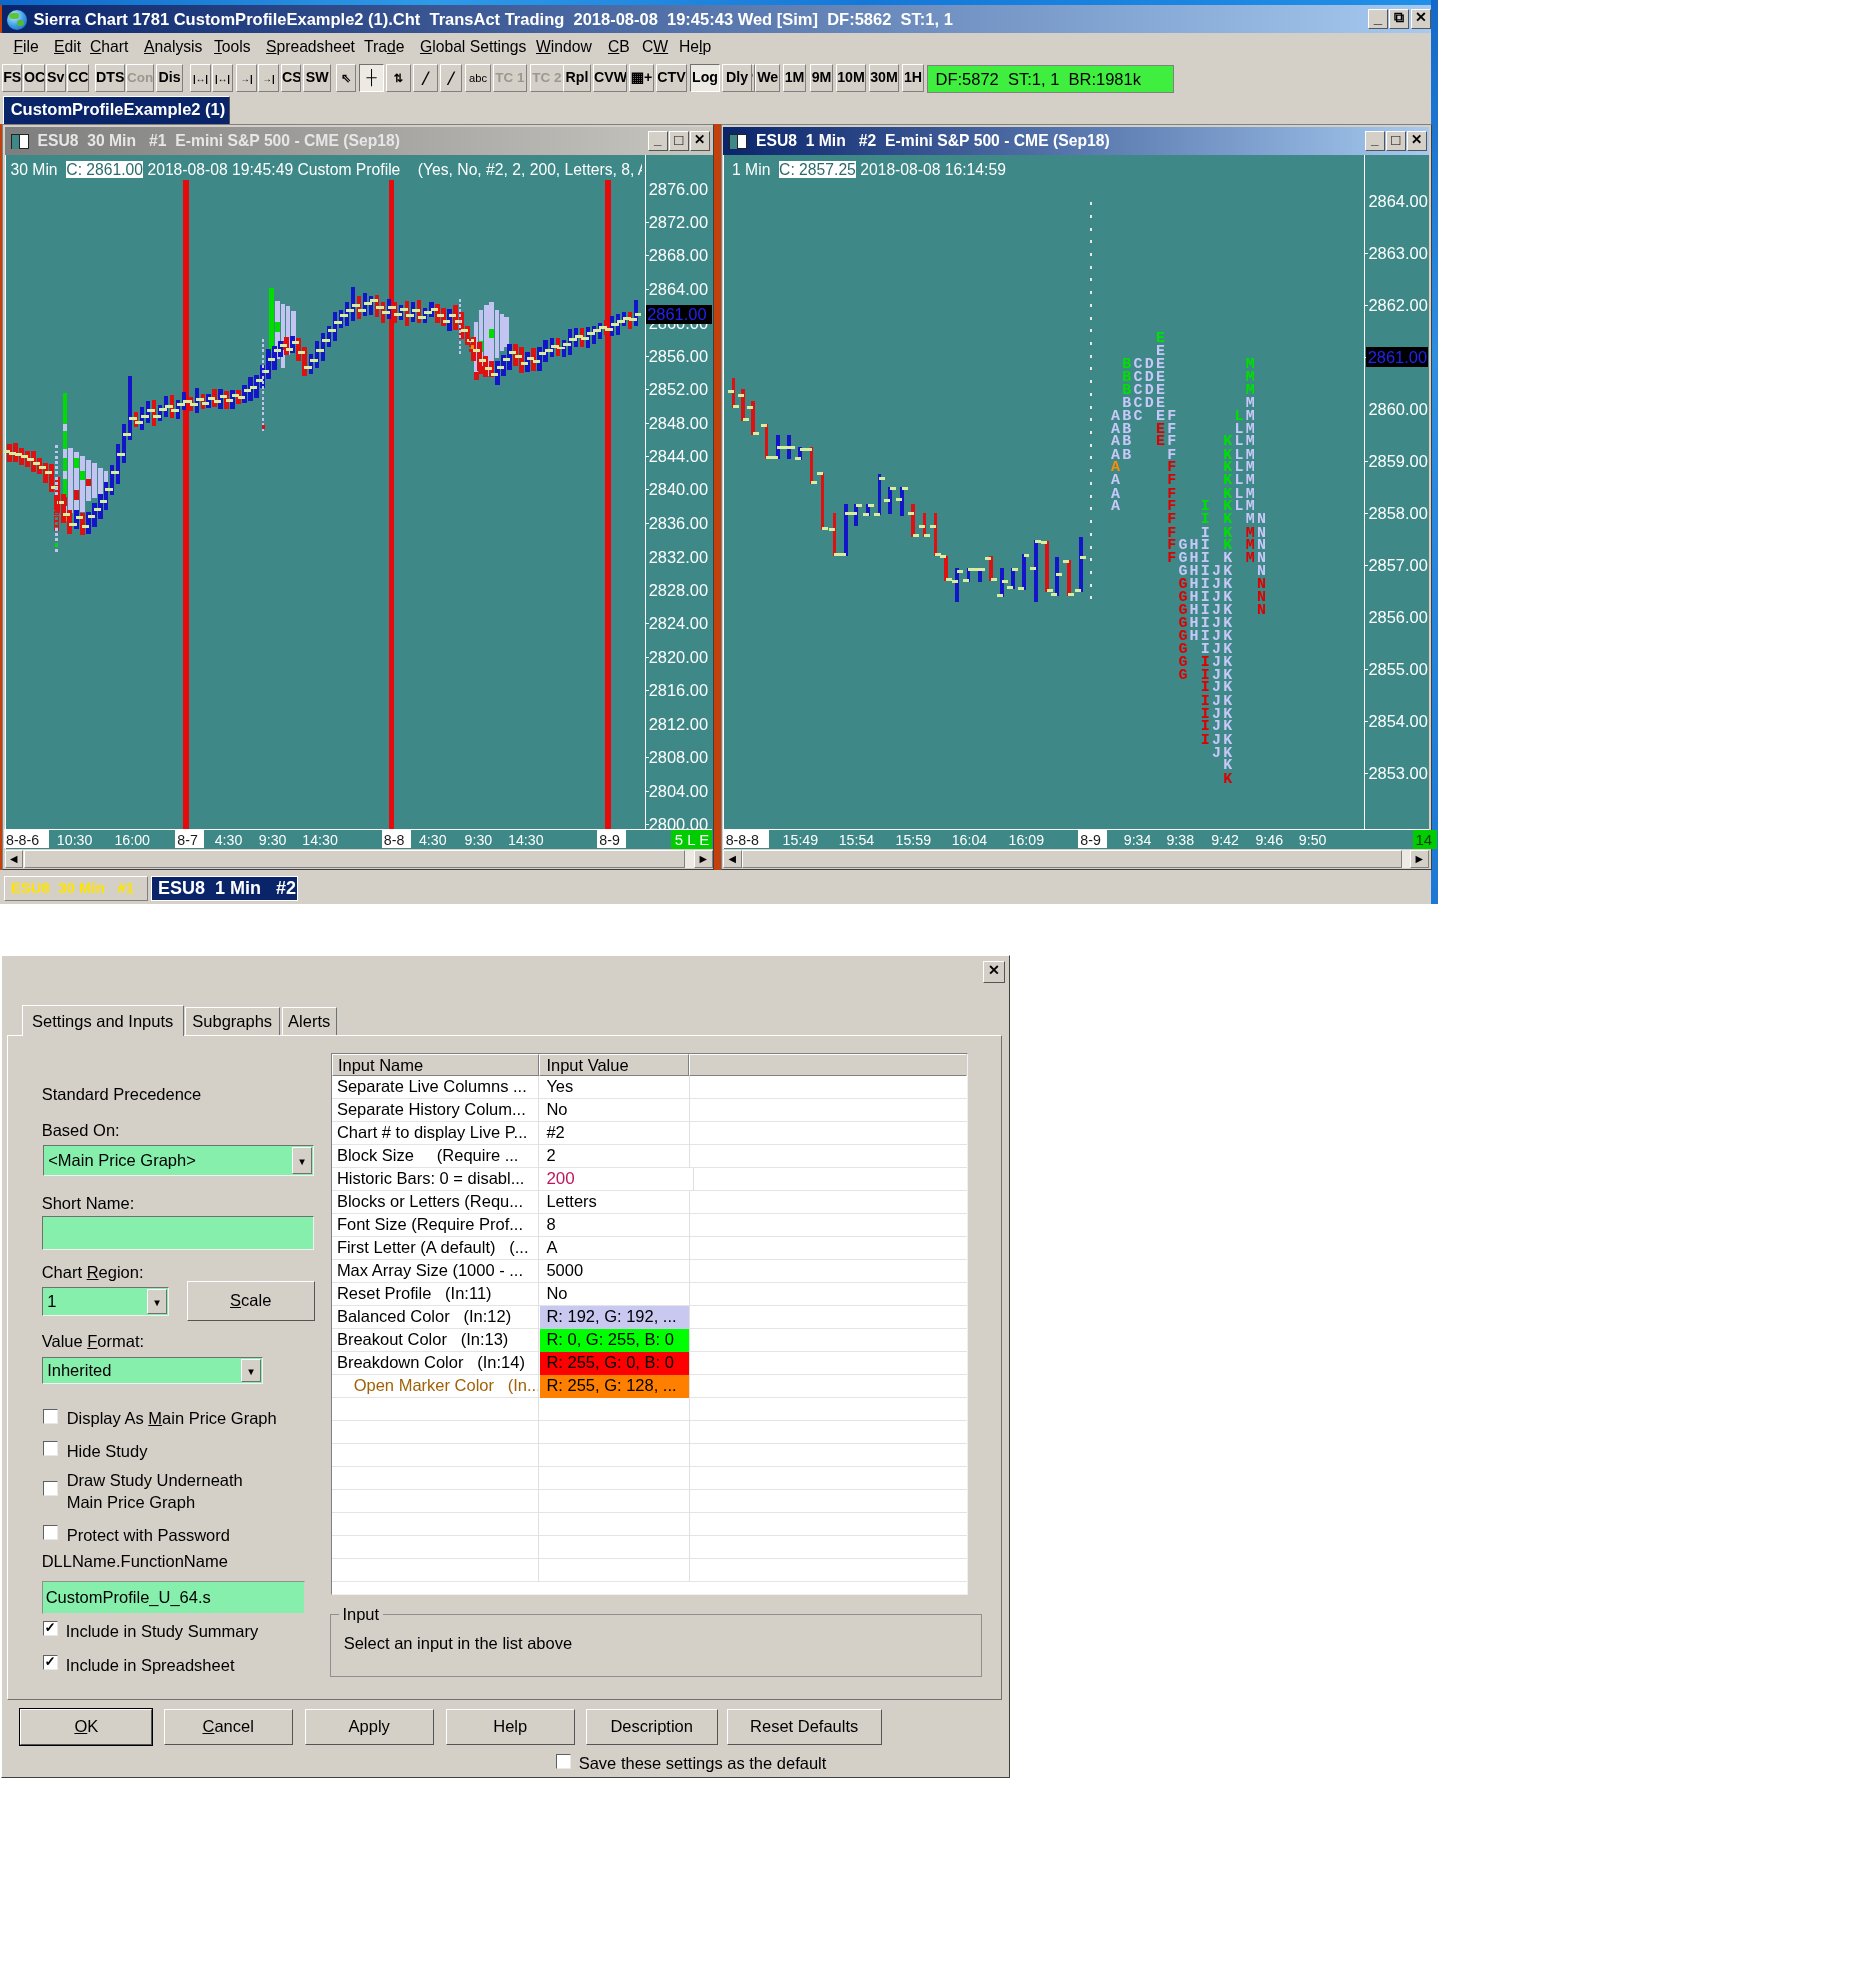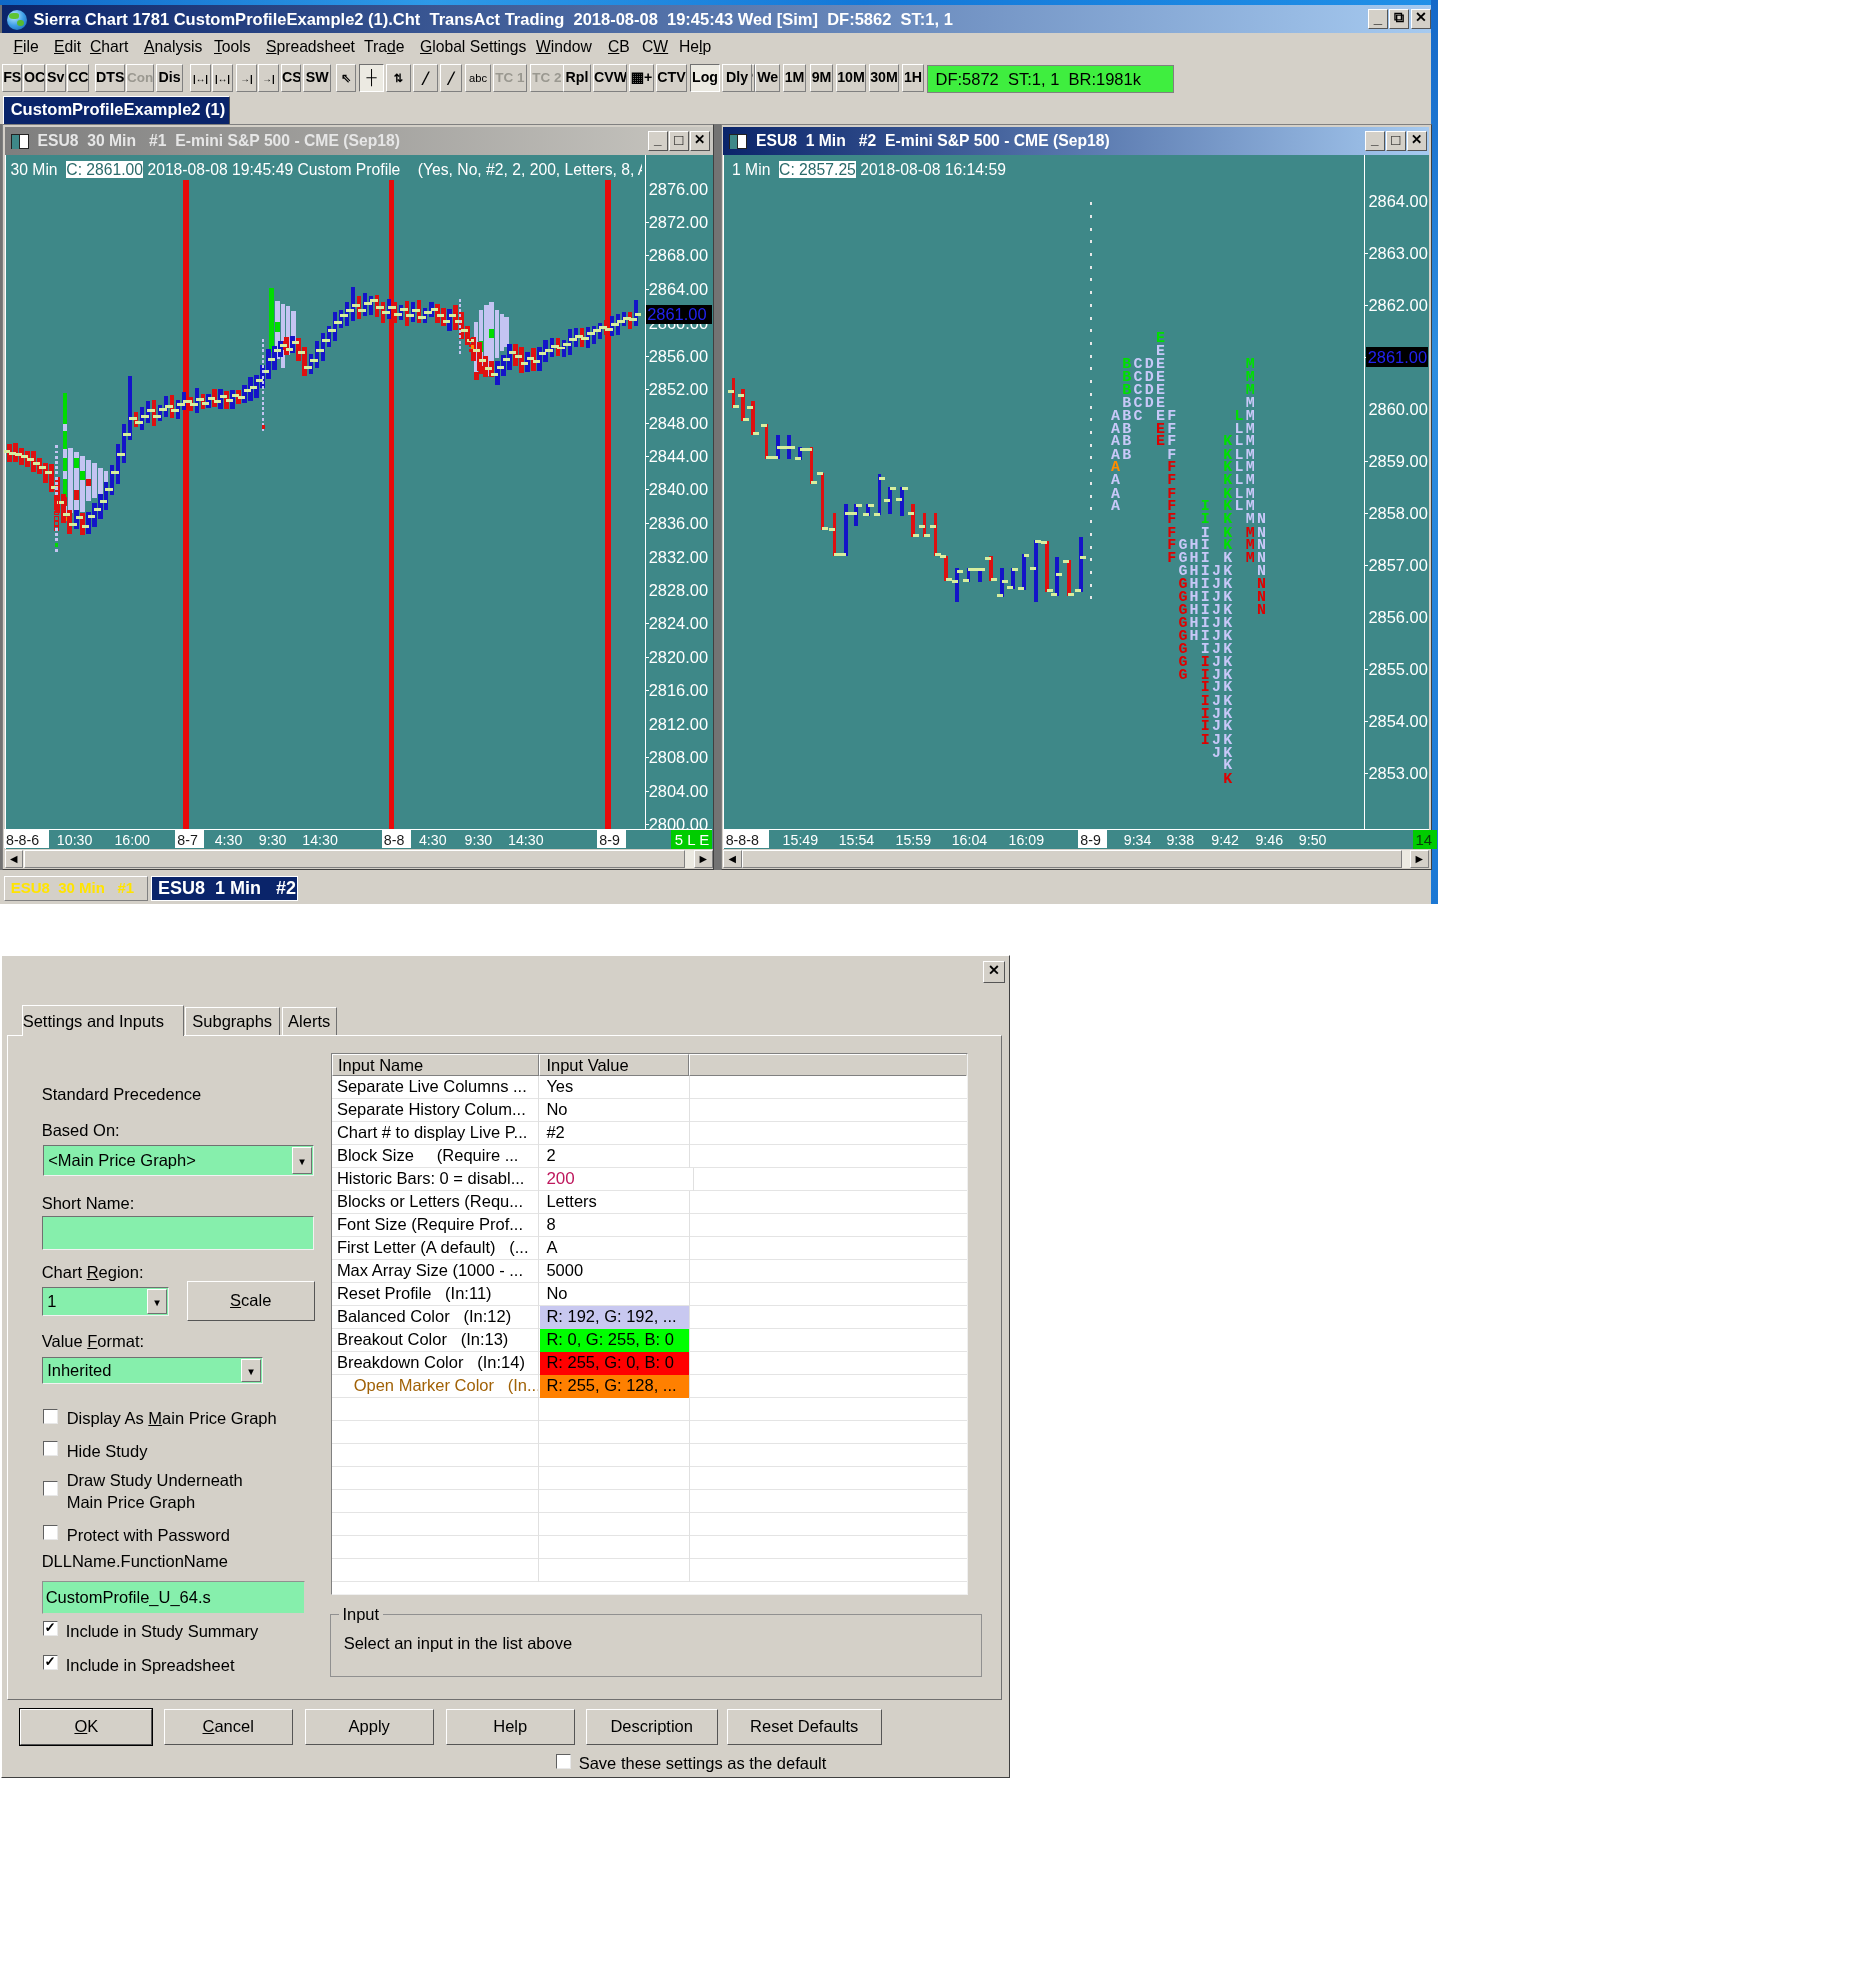--- a/index.html
+++ b/index.html
@@ -6,21 +6,21 @@
 .raised1{border-top:0.7px solid #FFFFFF;border-left:0.7px solid #FFFFFF;border-right:0.7px solid #808080;border-bottom:0.7px solid #808080;background:#D4D0C8}
 .btn{border-top:1.5px solid #FFFFFF;border-left:1.5px solid #FFFFFF;border-right:1.5px solid #555555;border-bottom:1.5px solid #555555;background:#D4D0C8;text-align:center;color:#000}
 .tbtn{position:absolute;top:64px;height:28px;border-top:0.7px solid #FFFFFF;border-left:0.7px solid #FFFFFF;border-right:1.5px solid #808080;border-bottom:1.5px solid #808080;background:#D4D0C8;font-weight:bold;font-size:14.2px;color:#000;text-align:center;line-height:24px;overflow:hidden}
 .pressed{border-top:1.5px solid #707070;border-left:1.5px solid #707070;border-right:1.5px solid #FFFFFF;border-bottom:1.5px solid #FFFFFF;background:#ECEAE2}
 u{text-decoration:underline}
 .cb{position:absolute;width:15px;height:15px;background:#FFFFFF;border-top:1.5px solid #606060;border-left:1.5px solid #606060;border-right:1.5px solid #E8E8E8;border-bottom:1.5px solid #E8E8E8;font-size:13.5px;line-height:11.2px;text-align:center;color:#000;font-weight:bold}
 .lbl{position:absolute;font-size:16.5px;color:#000;white-space:nowrap}
 .combo{position:absolute;background:#86efac;border-top:1.5px solid #707070;border-left:1.5px solid #707070;border-right:1.5px solid #F2F2F2;border-bottom:1.5px solid #F2F2F2;font-size:16.5px;color:#000;white-space:nowrap}
 .darr{position:absolute;right:0.7px;top:0.7px;bottom:0.7px;width:20px;background:#D4D0C8;border-top:1.5px solid #FFFFFF;border-left:1.5px solid #FFFFFF;border-right:1.5px solid #707070;border-bottom:1.5px solid #707070;text-align:center;font-size:9.7px;color:#000}
 </style></head><body>
-<div class="abs" style="left:0;top:0;width:1438px;height:904px;background:#737373">
+<div class="abs" style="left:0;top:0;width:1438px;height:904px;background:#c2410c">
     <div class="abs" style="left:0;top:0;width:1438px;height:5.2px;background:linear-gradient(90deg,#0E68C8,#2E9AE8 30%,#1478D8 60%,#2090E8)"></div>
     <div class="abs" style="left:1431px;top:0;width:6.7px;height:904px;background:linear-gradient(180deg,#1568C8,#2E8EE0 40%,#1C78D4)"></div>
     <div class="abs" style="left:2.2px;top:5.2px;width:1429px;height:28px;background:linear-gradient(90deg,#0A246A,#A6CAF0);color:#FFF;font-weight:bold;font-size:16.5px;line-height:28px;white-space:nowrap"><span style="display:inline-block;position:relative;width:20px;height:20px;margin:0 6.7px 0 4.5px;vertical-align:-4.5px;border-radius:50%;background:radial-gradient(circle at 35% 30%,#BFECFF,#3E9EE8 50%,#1060A8)"><span style="position:absolute;left:2.2px;top:3px;width:9.7px;height:6.7px;background:#5FC433;border-radius:60% 40% 50% 60%"></span><span style="position:absolute;left:10.5px;top:10.5px;width:6.7px;height:6px;background:#57BA2E;border-radius:50%"></span></span>Sierra Chart 1781 CustomProfileExample2 (1).Cht&nbsp; TransAct Trading&nbsp; 2018-08-08&nbsp; 19:45:43 Wed [Sim]&nbsp; DF:5862&nbsp; ST:1, 1</div>
     <div class="abs btn" style="left:1368px;top:9px;width:20px;height:19.5px;font-size:15px;line-height:15px;font-weight:bold">_</div>
     <div class="abs btn" style="left:1389px;top:9px;width:20px;height:19.5px;font-size:14.2px;line-height:15px;font-weight:bold">⧉</div>
     <div class="abs btn" style="left:1411px;top:9px;width:20px;height:19.5px;font-size:14.2px;line-height:15px;font-weight:bold">✕</div>
     <div class="abs" style="left:0;top:33px;width:1431px;height:30px;background:#D4D0C8">
       <span class="abs" style="left:13.5px;top:5.2px;font-size:15.7px;color:#000"><u>F</u>ile</span>
       <span class="abs" style="left:54px;top:5.2px;font-size:15.7px;color:#000"><u>E</u>dit</span>
       <span class="abs" style="left:90px;top:5.2px;font-size:15.7px;color:#000"><u>C</u>hart</span>
@@ -899,21 +899,21 @@
     <div class="abs raised1" style="left:723px;top:850px;width:18.7px;height:18px;text-align:center;font-size:9.7px;line-height:16.5px;color:#000">◀</div>
     <div class="abs raised1" style="left:1410px;top:850px;width:18.7px;height:18px;text-align:center;font-size:9.7px;line-height:16.5px;color:#000">▶</div>
     <div class="abs raised1" style="left:742px;top:850px;width:660px;height:18px"></div>
     <div class="abs" style="left:0;top:870px;width:1431px;height:34px;background:#D4D0C8"></div>
     <div class="abs raised1" style="left:3.7px;top:876px;width:144px;height:25.4px;color:#FFE400;font-weight:bold;font-size:15px;line-height:22.4px;padding-left:6px;white-space:nowrap">ESU8&nbsp; 30 Min&nbsp;&nbsp; #1</div>
     <div class="abs" style="left:151px;top:876px;width:147px;height:25.4px;background:#0A246A;border:0.7px solid #FFFFFF;color:#FFF;font-weight:bold;font-size:18px;line-height:22.4px;padding-left:6px;white-space:nowrap">ESU8&nbsp; 1 Min&nbsp;&nbsp; #2</div>
   </div>
 <div class="abs" style="left:0.7px;top:955px;width:1009px;height:823px;background:#D4D0C8;border-top:1.5px solid #FFFFFF;border-left:1.5px solid #FFFFFF;border-right:1.5px solid #404040;border-bottom:1.5px solid #404040">
     <div class="abs btn" style="left:981px;top:5.2px;width:22.4px;height:22px;font-size:14.2px;line-height:17px;font-weight:bold">✕</div>
     <div class="abs" style="left:5.2px;top:79px;width:995px;height:665px;border-top:1.5px solid #FFFFFF;border-left:1.5px solid #FFFFFF;border-right:1.5px solid #707070;border-bottom:1.5px solid #707070"></div>
-    <div class="abs" style="left:20px;top:49px;width:162px;height:31px;background:#D4D0C8;border-top:1.5px solid #FFFFFF;border-left:1.5px solid #FFFFFF;border-right:1.5px solid #707070;font-size:16.5px;color:#000;line-height:30px">Settings and Inputs</div>
+    <div class="abs" style="left:20px;top:49px;width:162px;height:31px;background:#D4D0C8;border-top:1.5px solid #FFFFFF;border-left:1.5px solid #FFFFFF;border-right:1.5px solid #707070;font-size:16.5px;color:#000;text-align:center;line-height:30px">Settings and Inputs</div>
     <div class="abs" style="left:183px;top:51px;width:95px;height:28px;background:#D4D0C8;border-top:1.5px solid #FFFFFF;border-left:1.5px solid #FFFFFF;border-right:1.5px solid #707070;font-size:16.5px;color:#000;text-align:center;line-height:26px">Subgraphs</div>
     <div class="abs" style="left:280px;top:51px;width:55px;height:28px;background:#D4D0C8;border-top:1.5px solid #FFFFFF;border-left:1.5px solid #FFFFFF;border-right:1.5px solid #707070;font-size:16.5px;color:#000;text-align:center;line-height:26px">Alerts</div>
     <div class="lbl" style="left:40px;top:129px">Standard Precedence</div>
     <div class="lbl" style="left:40px;top:165px">Based On:</div>
     <div class="combo" style="left:41px;top:189px;width:271px;height:31px;line-height:28px;padding-left:4.5px">&lt;Main Price Graph&gt;<span class="darr">▼</span></div>
     <div class="lbl" style="left:40px;top:238px">Short Name:</div>
     <div class="combo" style="left:40px;top:260px;width:272px;height:34px"></div>
     <div class="lbl" style="left:40px;top:307px">Chart <u>R</u>egion:</div>
     <div class="combo" style="left:40px;top:331px;width:127px;height:29px;line-height:26px;padding-left:4.5px">1<span class="darr">▼</span></div>
     <div class="abs btn" style="left:185px;top:325px;width:128px;height:40px;font-size:16.5px;line-height:37px"><u>S</u>cale</div>

